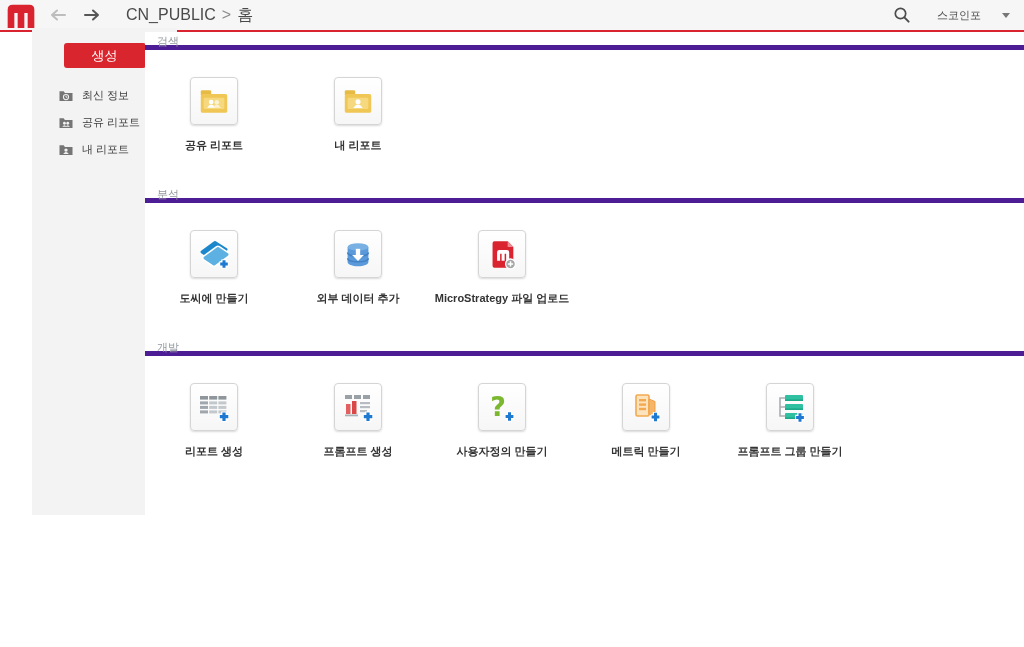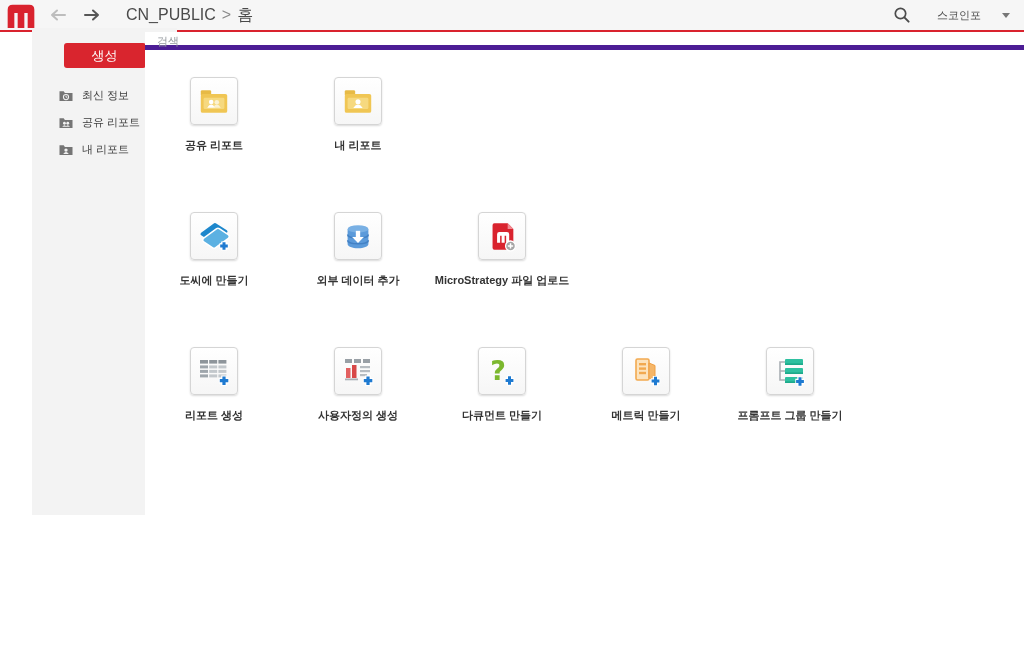--- a/index.html
+++ b/index.html
@@ -163,20 +163,21 @@
           <rect x="7" y="11" width="22" height="12" rx="1.5" fill="#f6d97f"></rect>
           <circle cx="18" cy="15.3" r="2.7" fill="#ffffff"></circle>
           <path d="M13,21.8 q5,-7 10,0 z" fill="#ffffff"></path>
         </svg>
       </div>
       <div class="tile-label">내 리포트</div>
     </div>
 
   </div>
 
+  <div class="section-header">분석</div>
   <div class="section-body">
 
     <div class="cell">
       <div class="tile">
         <svg width="36" height="32" viewBox="0 0 36 32">
           <polygon points="6,14 19,4.5 30,11.5 17,21" fill="#1d87cc" stroke="#1d87cc" stroke-width="3" stroke-linejoin="round"></polygon>
           <polygon points="9,20 22,10.5 31,16.5 18,26" fill="none" stroke="#ffffff" stroke-width="6" stroke-linejoin="round"></polygon>
           <polygon points="9,20 22,10.5 31,16.5 18,26" fill="#5cb1e2" stroke="#5cb1e2" stroke-width="3" stroke-linejoin="round"></polygon>
           <path d="M28,21.5 v9 M23.5,26 h9" stroke="#ffffff" stroke-width="5.6"></path>
           <path d="M28,22.2 v7.6 M24.2,26 h7.6" stroke="#1e7ad1" stroke-width="3"></path>
@@ -209,20 +210,21 @@
           </g>
           <circle cx="27" cy="26" r="5.2" fill="#a5a5a5" stroke="#ffffff" stroke-width="1.4"></circle>
           <path d="M27,23.2 v5.6 M24.2,26 h5.6" stroke="#ffffff" stroke-width="1.6"></path>
         </svg>
       </div>
       <div class="tile-label">MicroStrategy 파일 업로드</div>
     </div>
 
   </div>
 
+  <div class="section-header">개발</div>
   <div class="section-body">
 
     <div class="cell">
       <div class="tile">
         <svg width="36" height="32" viewBox="0 0 36 32">
           <rect x="4" y="5" width="8" height="3.6" fill="#8e959b"></rect>
           <rect x="13.2" y="5" width="8" height="3.6" fill="#8e959b"></rect>
           <rect x="22.4" y="5" width="8" height="3.6" fill="#8e959b"></rect>
           <rect x="4" y="10.4" width="8" height="3" fill="#9fa6ac"></rect>
             <rect x="13.2" y="10.4" width="8" height="3" fill="#c3c8cc"></rect>
@@ -249,32 +251,32 @@
           <rect x="6" y="13" width="4.5" height="10" fill="#e26060"></rect>
           <rect x="12" y="10" width="4.5" height="13" fill="#d84848"></rect>
           <rect x="5" y="23.5" width="13" height="1.8" fill="#aab0b5"></rect>
           <rect x="20" y="11" width="10" height="2.2" fill="#b6bcc1"></rect>
           <rect x="20" y="15" width="10" height="2.2" fill="#b6bcc1"></rect>
           <rect x="20" y="19" width="7" height="2.2" fill="#b6bcc1"></rect>
           <path d="M28,20.5 v10.5 M22.8,25.7 h10.5" stroke="#ffffff" stroke-width="5.6"></path>
           <path d="M28,21.5 v8.5 M23.8,25.7 h8.5" stroke="#1e7ad1" stroke-width="3.2"></path>
         </svg>
       </div>
-      <div class="tile-label">사용자정의 생성</div>
+      <div class="tile-label">프롬프트 생성</div>
     </div>
 
     <div class="cell">
       <div class="tile">
         <svg width="36" height="32" viewBox="0 0 36 32">
           <text x="14" y="25" font-family="DejaVu Sans, sans-serif" font-size="27" font-weight="bold" fill="#7cb82f" text-anchor="middle">?</text>
           <path d="M25.5,20.5 v10 M20.8,25.5 h9.5" stroke="#ffffff" stroke-width="5.4"></path>
           <path d="M25.5,21.3 v8.4 M21.6,25.5 h7.8" stroke="#1e7ad1" stroke-width="3"></path>
         </svg>
       </div>
-      <div class="tile-label">다큐먼트 만들기</div>
+      <div class="tile-label">사용자정의 만들기</div>
     </div>
 
     <div class="cell">
       <div class="tile">
         <svg width="36" height="32" viewBox="0 0 36 32">
           <rect x="8" y="4" width="13" height="21" rx="1.5" fill="#fce3bd" stroke="#f2a94f" stroke-width="1.6"></rect>
           <rect x="11" y="8" width="7" height="2.4" fill="#f2a94f"></rect>
           <rect x="11" y="12.4" width="7" height="2.4" fill="#f2a94f"></rect>
           <rect x="11" y="16.8" width="7" height="2.4" fill="#f2a94f"></rect>
           <path d="M21,8 L27,10.5 V25.5 L21,23 Z" fill="#f5b669" stroke="#ef9f43" stroke-width="1"></path>

